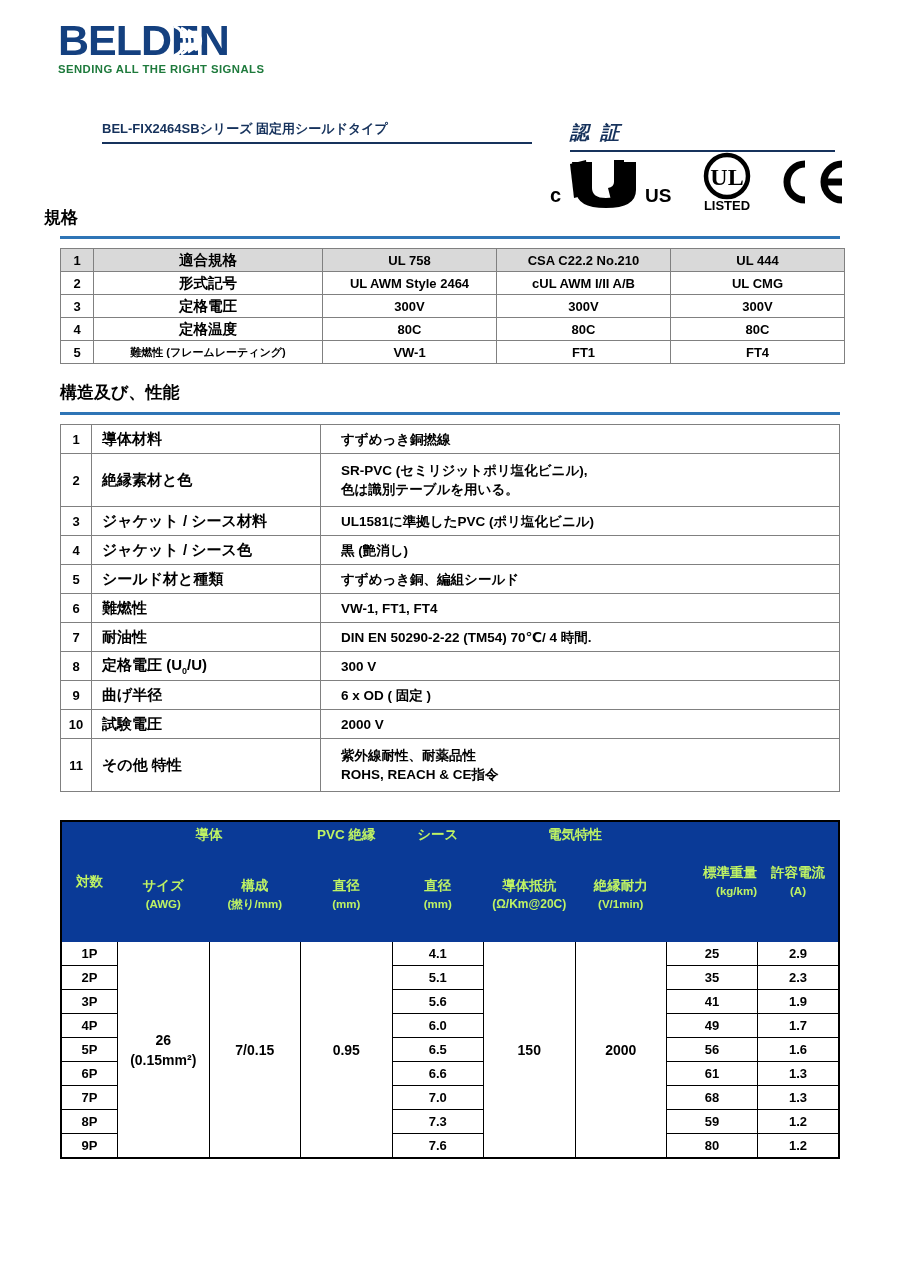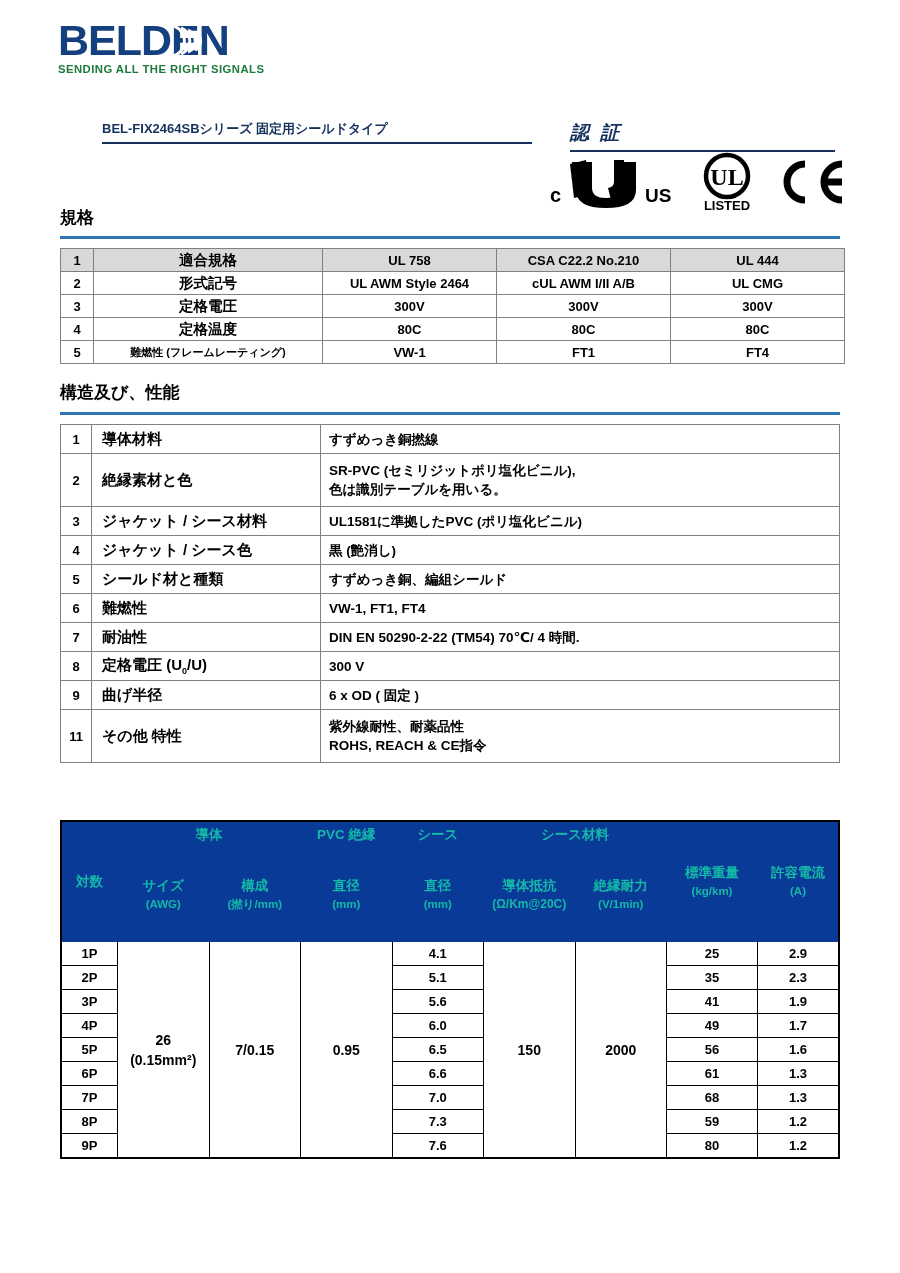--- a/index.html
+++ b/index.html
@@ -152,60 +152,60 @@
     font-size: 13px;
   }
   #tbl-construction .c-label {
     width: 218px;
     text-align: left;
     padding-left: 10px;
     font-size: 15px;
   }
   #tbl-construction .c-val {
     text-align: left;
-    padding-left: 8px;
+    padding-left: 20px;
     font-size: 13.5px;
     line-height: 19px;
   }
   #tbl-construction .r1 { height: 28px; }
   #tbl-construction .r2 { height: 52px; }
   #tbl-construction .r3 { height: 28px; }
 
   
   #tbl-data {
     left: 60px;
     top: 820px;
     width: 780px;
     border: 2px solid #000000;
   }
   #tbl-data td {
     border: 1.2px solid #000000;
     font-size: 13px;
   }
   #tbl-data thead td {
     background: #0A3A97;
-    color: #14b8a6;
+    color: #bef264;
     border: 1.2px solid #0A3A97;
     font-size: 13.5px;
     line-height: 18px;
   }
   #tbl-data thead td.grp-top { height: 26px; }
   #tbl-data thead td.grp-sub { height: 92px; }
   #tbl-data tbody td { height: 23px; background: #ffffff; }
   #tbl-data .unit { font-size: 11.5px; display: block; }
   #tbl-data .unit-sm { font-size: 12px; display: block; }
   #tbl-data .merged { font-size: 14px; line-height: 20px; }
   .c-pairs { width: 55px; }
   .c-size  { width: 85px; }
   .c-constr{ width: 100px; }
   .c-pvcd  { width: 95px; }
   .c-sheath{ width: 80px; }
   .c-res   { width: 100px; }
   .c-diel  { width: 85px; text-align: center; }
-  .c-weight{ width: 90px; }
+  .c-weight{ width: 90px; text-align: right; }
   .c-amp   { width: 80px; }
 
   sub { font-size: 9px; }
 </style>
 </head>
 <body>
 
 <div class="logo-block">
   <span class="logo-word">BELDEN</span>
   <svg class="logo-arcs" viewBox="0 0 42 36">
@@ -241,21 +241,21 @@
   </svg>
 
   <svg class="cert-mark cert-ce" width="72" height="48" viewBox="0 0 72 48">
     <path d="M29 6 A18 18 0 1 0 29 42" fill="none" stroke="#000" stroke-width="7"></path>
     <path d="M66 6 A18 18 0 1 0 66 42" fill="none" stroke="#000" stroke-width="7"></path>
     <rect x="49" y="20.5" width="17" height="7" fill="#000"></rect>
   </svg>
 
 </div>
 
-<div class="sect-head" style="left:60px; top:206px;">規格</div>
+<div class="sect-head" style="left:44px; top:206px;">規格</div>
 <div class="sect-rule" style="left:60px; top:236px; width:780px;"></div>
 
 <table id="tbl-standards">
   <tbody>
     <tr class="hdr">
       <td class="t1-num">1</td>
       <td class="t1-label">適合規格</td>
       <td class="t1-val">UL 758</td>
       <td class="t1-val">CSA C22.2 No.210</td>
       <td class="t1-val">UL 444</td>
@@ -354,38 +354,45 @@
       </td>
     </tr>
     <tr>
       <td class="c-num r3">9</td>
       <td class="c-label">曲げ半径</td>
       <td class="c-val">
         <div>6 x OD ( 固定 )</div>
       </td>
     </tr>
     <tr>
+      <td class="c-num r3">10</td>
+      <td class="c-label">試験電圧</td>
+      <td class="c-val">
+        <div>2000 V</div>
+      </td>
+    </tr>
+    <tr>
       <td class="c-num r2">11</td>
       <td class="c-label">その他 特性</td>
       <td class="c-val">
         <div>紫外線耐性、耐薬品性</div>
         <div>ROHS, REACH &amp; CE指令</div>
       </td>
     </tr>
   </tbody>
 </table>
 
 <table id="tbl-data">
   <thead>
     <tr>
       <td class="grp-top c-pairs" rowspan="2">対数</td>
       <td class="grp-top" colspan="2">導体</td>
       <td class="grp-top">PVC 絶縁</td>
       <td class="grp-top">シース</td>
-      <td class="grp-top" colspan="2">シース材料</td>
+      <td class="grp-top" colspan="2">電気特性</td>
       <td class="grp-top c-weight" rowspan="2">
         <span>標準重量</span>
         <span class="unit">(kg/km)</span>
       </td>
       <td class="grp-top c-amp" rowspan="2">
         <span>許容電流</span>
         <span class="unit">(A)</span>
       </td>
     </tr>
     <tr>

